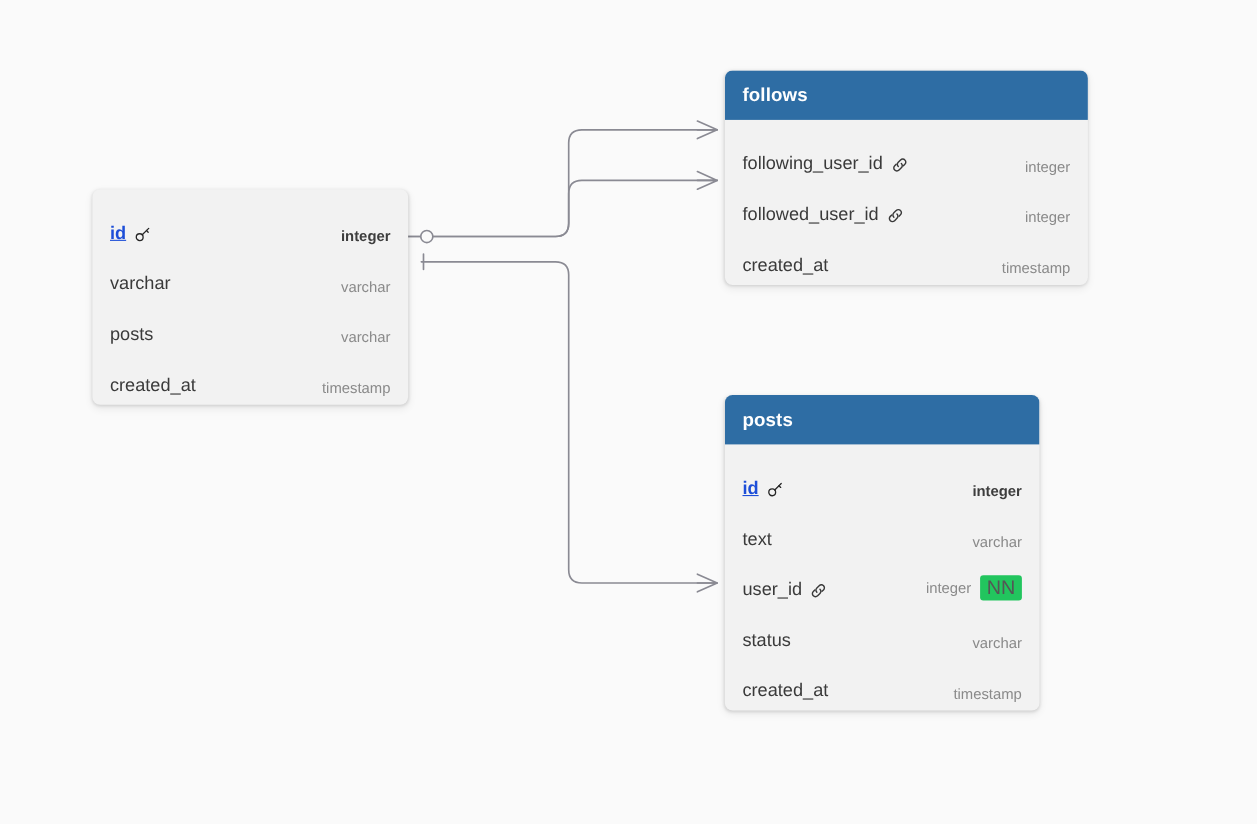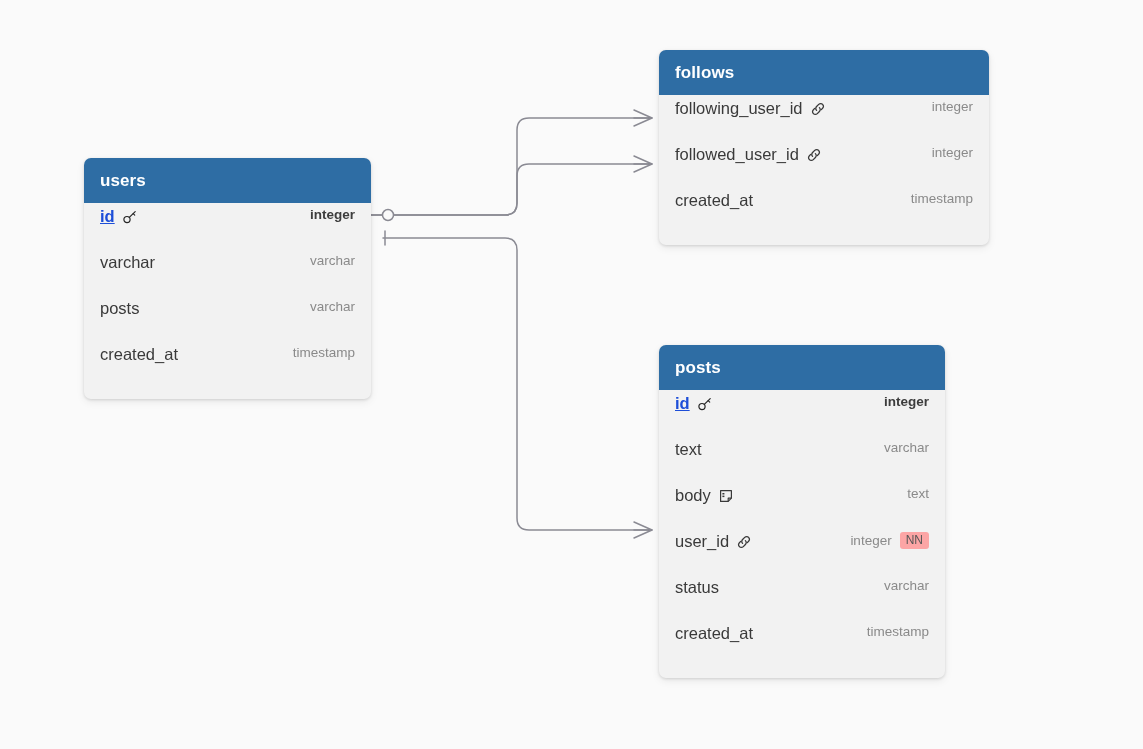--- a/index.html
+++ b/index.html
@@ -28,37 +28,38 @@
     height: 749px;
     pointer-events: none;
   }
 
   .table-card {
     position: absolute;
     border-radius: 7px;
     background: #f2f2f2;
     box-shadow: 0 1px 3px rgba(0,0,0,0.13), 0 3px 8px rgba(0,0,0,0.07);
     overflow: hidden;
+    margin-top: 14px;
   }
   .table-header {
     background: #2e6da4;
     color: #ffffff;
     font-size: 17px;
     font-weight: bold;
     letter-spacing: 0.1px;
     padding: 14px 16px 14px 16px;
     box-sizing: border-box;
     line-height: 1;
   }
   .fields {
     padding: 4px 0 8px 0;
   }
   .field-row {
     display: flex;
-    align-items: flex-start;
+    align-items: flex-end;
     justify-content: space-between;
     padding: 0 16px;
     height: 46px;
     box-sizing: border-box;
   }
   .field-left {
     display: flex;
     align-items: center;
     gap: 7px;
     font-size: 16.5px;
@@ -80,23 +81,23 @@
     font-family: Liberation Sans, sans-serif;
     font-size: 13.5px;
     color: #8a8a8a;
   }
   .field-type.strong {
     color: #3d3d3d;
     font-weight: bold;
   }
   .badge {
     font-family: "Liberation Sans", sans-serif;
-    font-size: 12px;
+    font-size: 18px;
     color: #555555;
-    background: #fca5a5;
+    background: #22c55e;
     border-radius: 3px;
     padding: 2px 6px 3px 6px;
     line-height: 1;
   }
   .icon {
     display: inline-flex;
     align-items: center;
     justify-content: center;
     width: 16px;
     height: 16px;
@@ -121,21 +122,20 @@
       <circle cx="388" cy="215" r="5.5" fill="#fafafa" stroke="#8a8a93" stroke-width="1.5"></circle>
       <path d="M 385 231 L 385 245"></path>
 
       <path d="M 652 118 L 634 110 M 652 118 L 634 126 M 652 118 L 634 118"></path>
       <path d="M 652 164 L 634 156 M 652 164 L 634 172 M 652 164 L 634 164"></path>
       <path d="M 652 530 L 634 522 M 652 530 L 634 538 M 652 530 L 634 530"></path>
     </g>
   </svg>
 
   <div class="table-card" style="left:84px; top:158px; width:287px;">
-    <div class="table-header">users</div>
     <div class="fields">
 
       <div class="field-row">
         <span class="field-left pk">
           <span>id</span>
           <span class="icon">
             <svg width="16" height="16" viewBox="0 0 16 16">
               <g fill="none" stroke="#262626" stroke-width="1.2">
                 <circle cx="5" cy="10.6" r="3.1"></circle>
                 <path d="M 7.3 8.4 L 13.2 2.6" stroke-linecap="round"></path>
@@ -253,40 +253,20 @@
 
       <div class="field-row">
         <span class="field-left">
           <span>text</span>
         </span>
         <span class="field-right">
           <span class="field-type">varchar</span>
         </span>
       </div>
 
-      <div class="field-row">
-        <span class="field-left">
-          <span>body</span>
-          <span class="icon">
-            <svg width="16" height="16" viewBox="0 0 16 16">
-              <g fill="none" stroke="#3a3a3a" stroke-width="1.2" stroke-linejoin="round">
-                <path d="M 2.6 2.6 L 13.4 2.6 L 13.4 10.2 L 10.2 13.4 L 2.6 13.4 Z"></path>
-                <path d="M 13.4 10.2 L 10.2 10.2 L 10.2 13.4"></path>
-              </g>
-              <g fill="#3a3a3a">
-                <rect x="4.4" y="5.0" width="2.0" height="1.5"></rect>
-                <rect x="4.4" y="7.6" width="2.0" height="1.5"></rect>
-              </g>
-            </svg>
-          </span>
-        </span>
-        <span class="field-right">
-          <span class="field-type">text</span>
-        </span>
-      </div>
 
       <div class="field-row">
         <span class="field-left">
           <span>user_id</span>
           <span class="icon">
             <svg width="16" height="16" viewBox="0 0 16 16">
               <g fill="none" stroke="#3a3a3a" stroke-width="1.3" stroke-linecap="round">
                 <path d="M 6.6 9.4 C 5.4 8.2 5.5 6.6 6.6 5.5 L 8.7 3.4 C 9.9 2.2 11.6 2.3 12.6 3.4 C 13.7 4.4 13.8 6.1 12.6 7.3 L 11.3 8.6"></path>
                 <path d="M 9.4 6.6 C 10.6 7.8 10.5 9.4 9.4 10.5 L 7.3 12.6 C 6.1 13.8 4.4 13.7 3.4 12.6 C 2.3 11.6 2.2 9.9 3.4 8.7 L 4.7 7.4"></path>
               </g>

